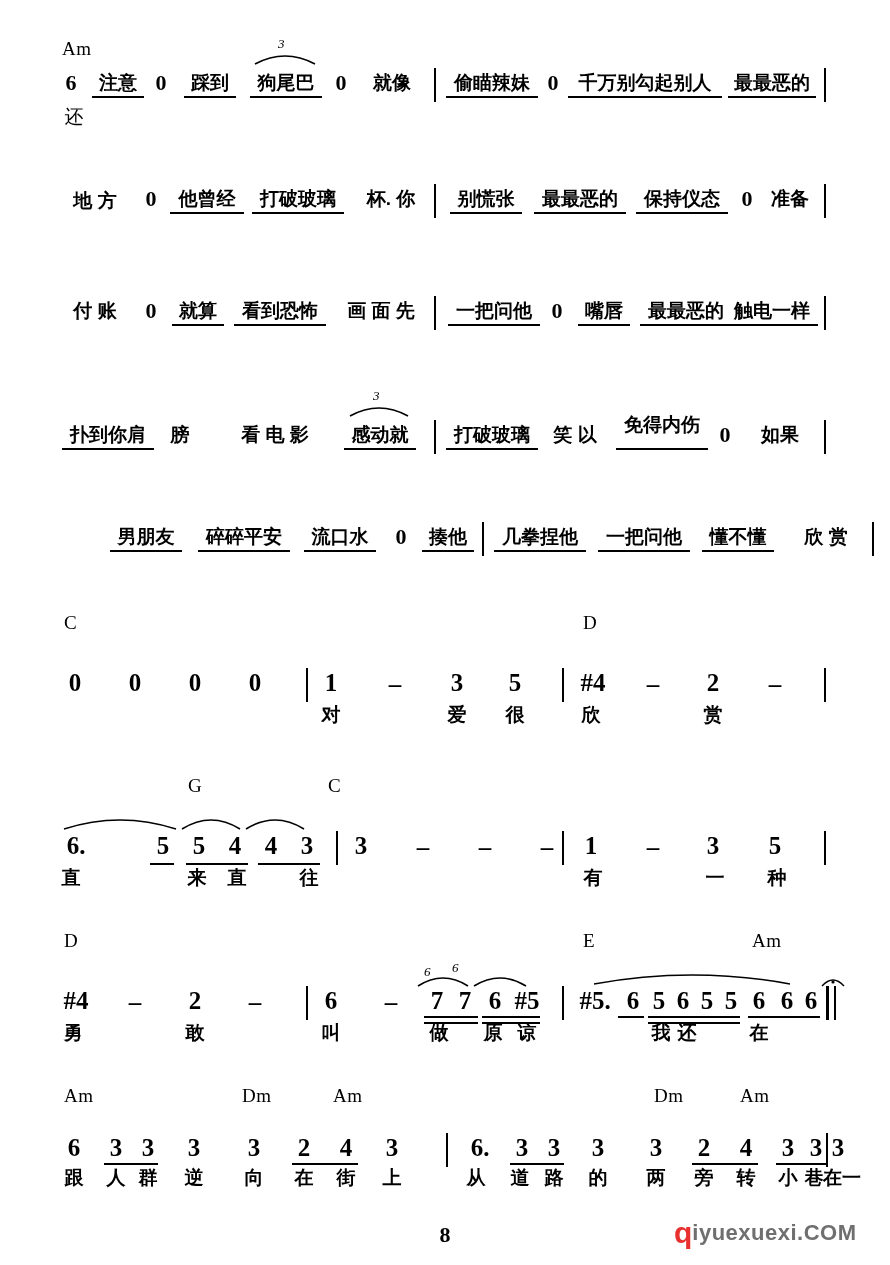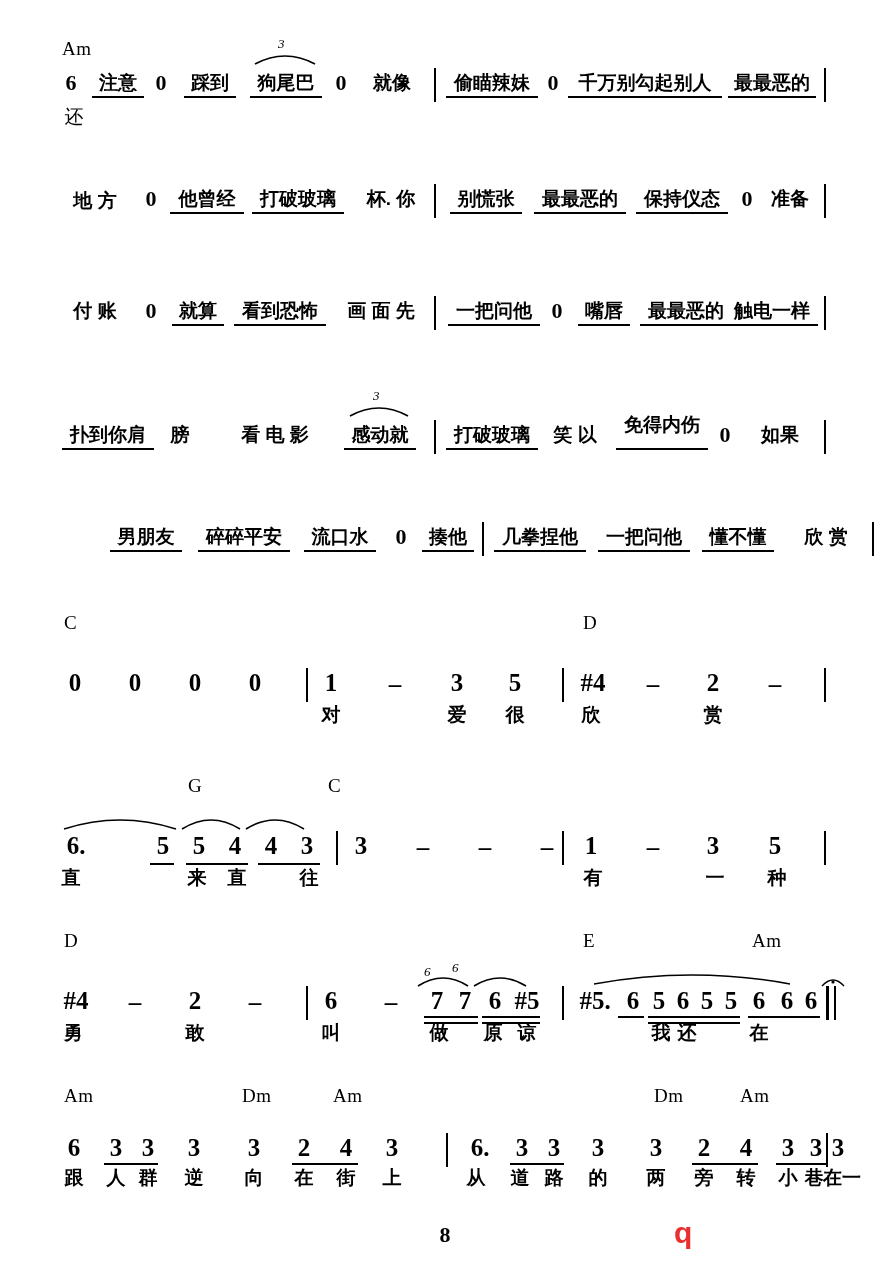--- a/index.html
+++ b/index.html
@@ -592,15 +592,16 @@
       <span class="ncell" style="left:826px; width:24px; top:30px;"><span class="nnum">3</span></span>
       <span class="ncell" style="left:822px; width:40px; top:62px;"><span class="nlyr">在一</span></span>
       <div class="bar" style="left:826px; top:28px; height:34px;"></div>
     </div>
   </div>
 
   <div class="pagenum" style="top:1222px;">8</div>
 
   <div class="watermark" style="left:674px; top:1218px;">
     <span class="wm-q">q</span>
+    <span class="wm-rest">iyuexuexi.COM</span>
   </div>
 
 </div>
 
 </body></html>

